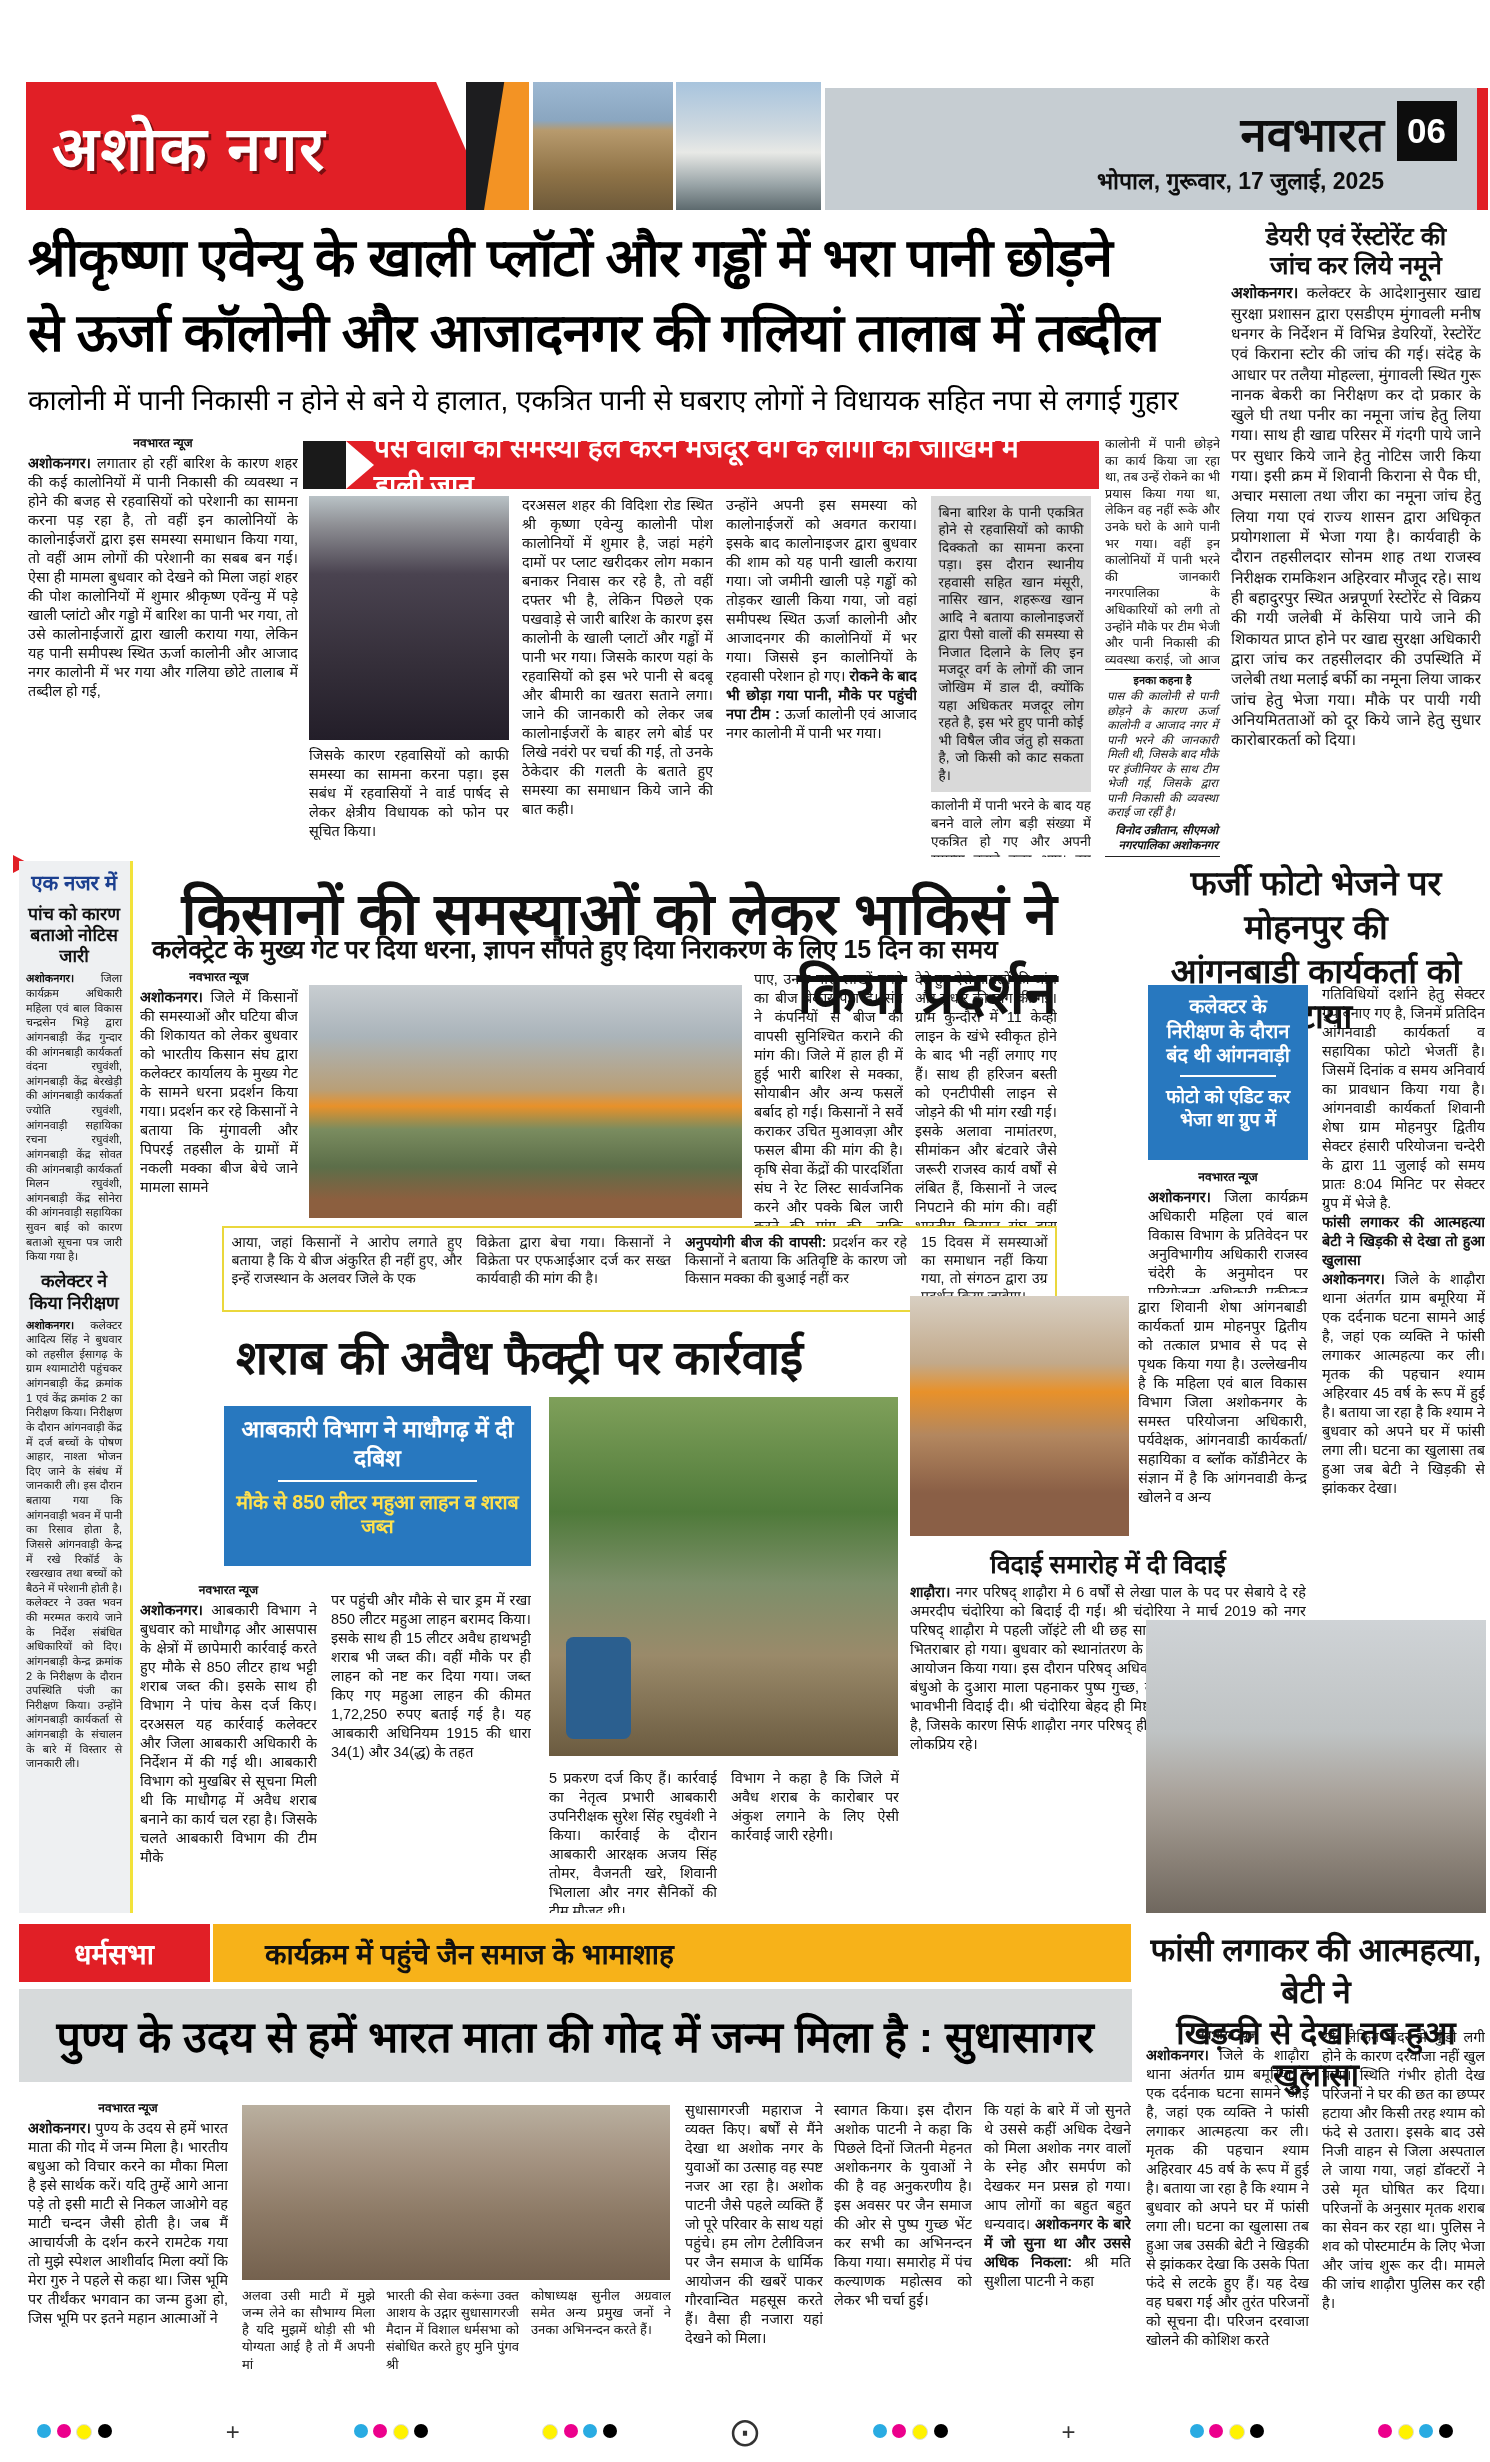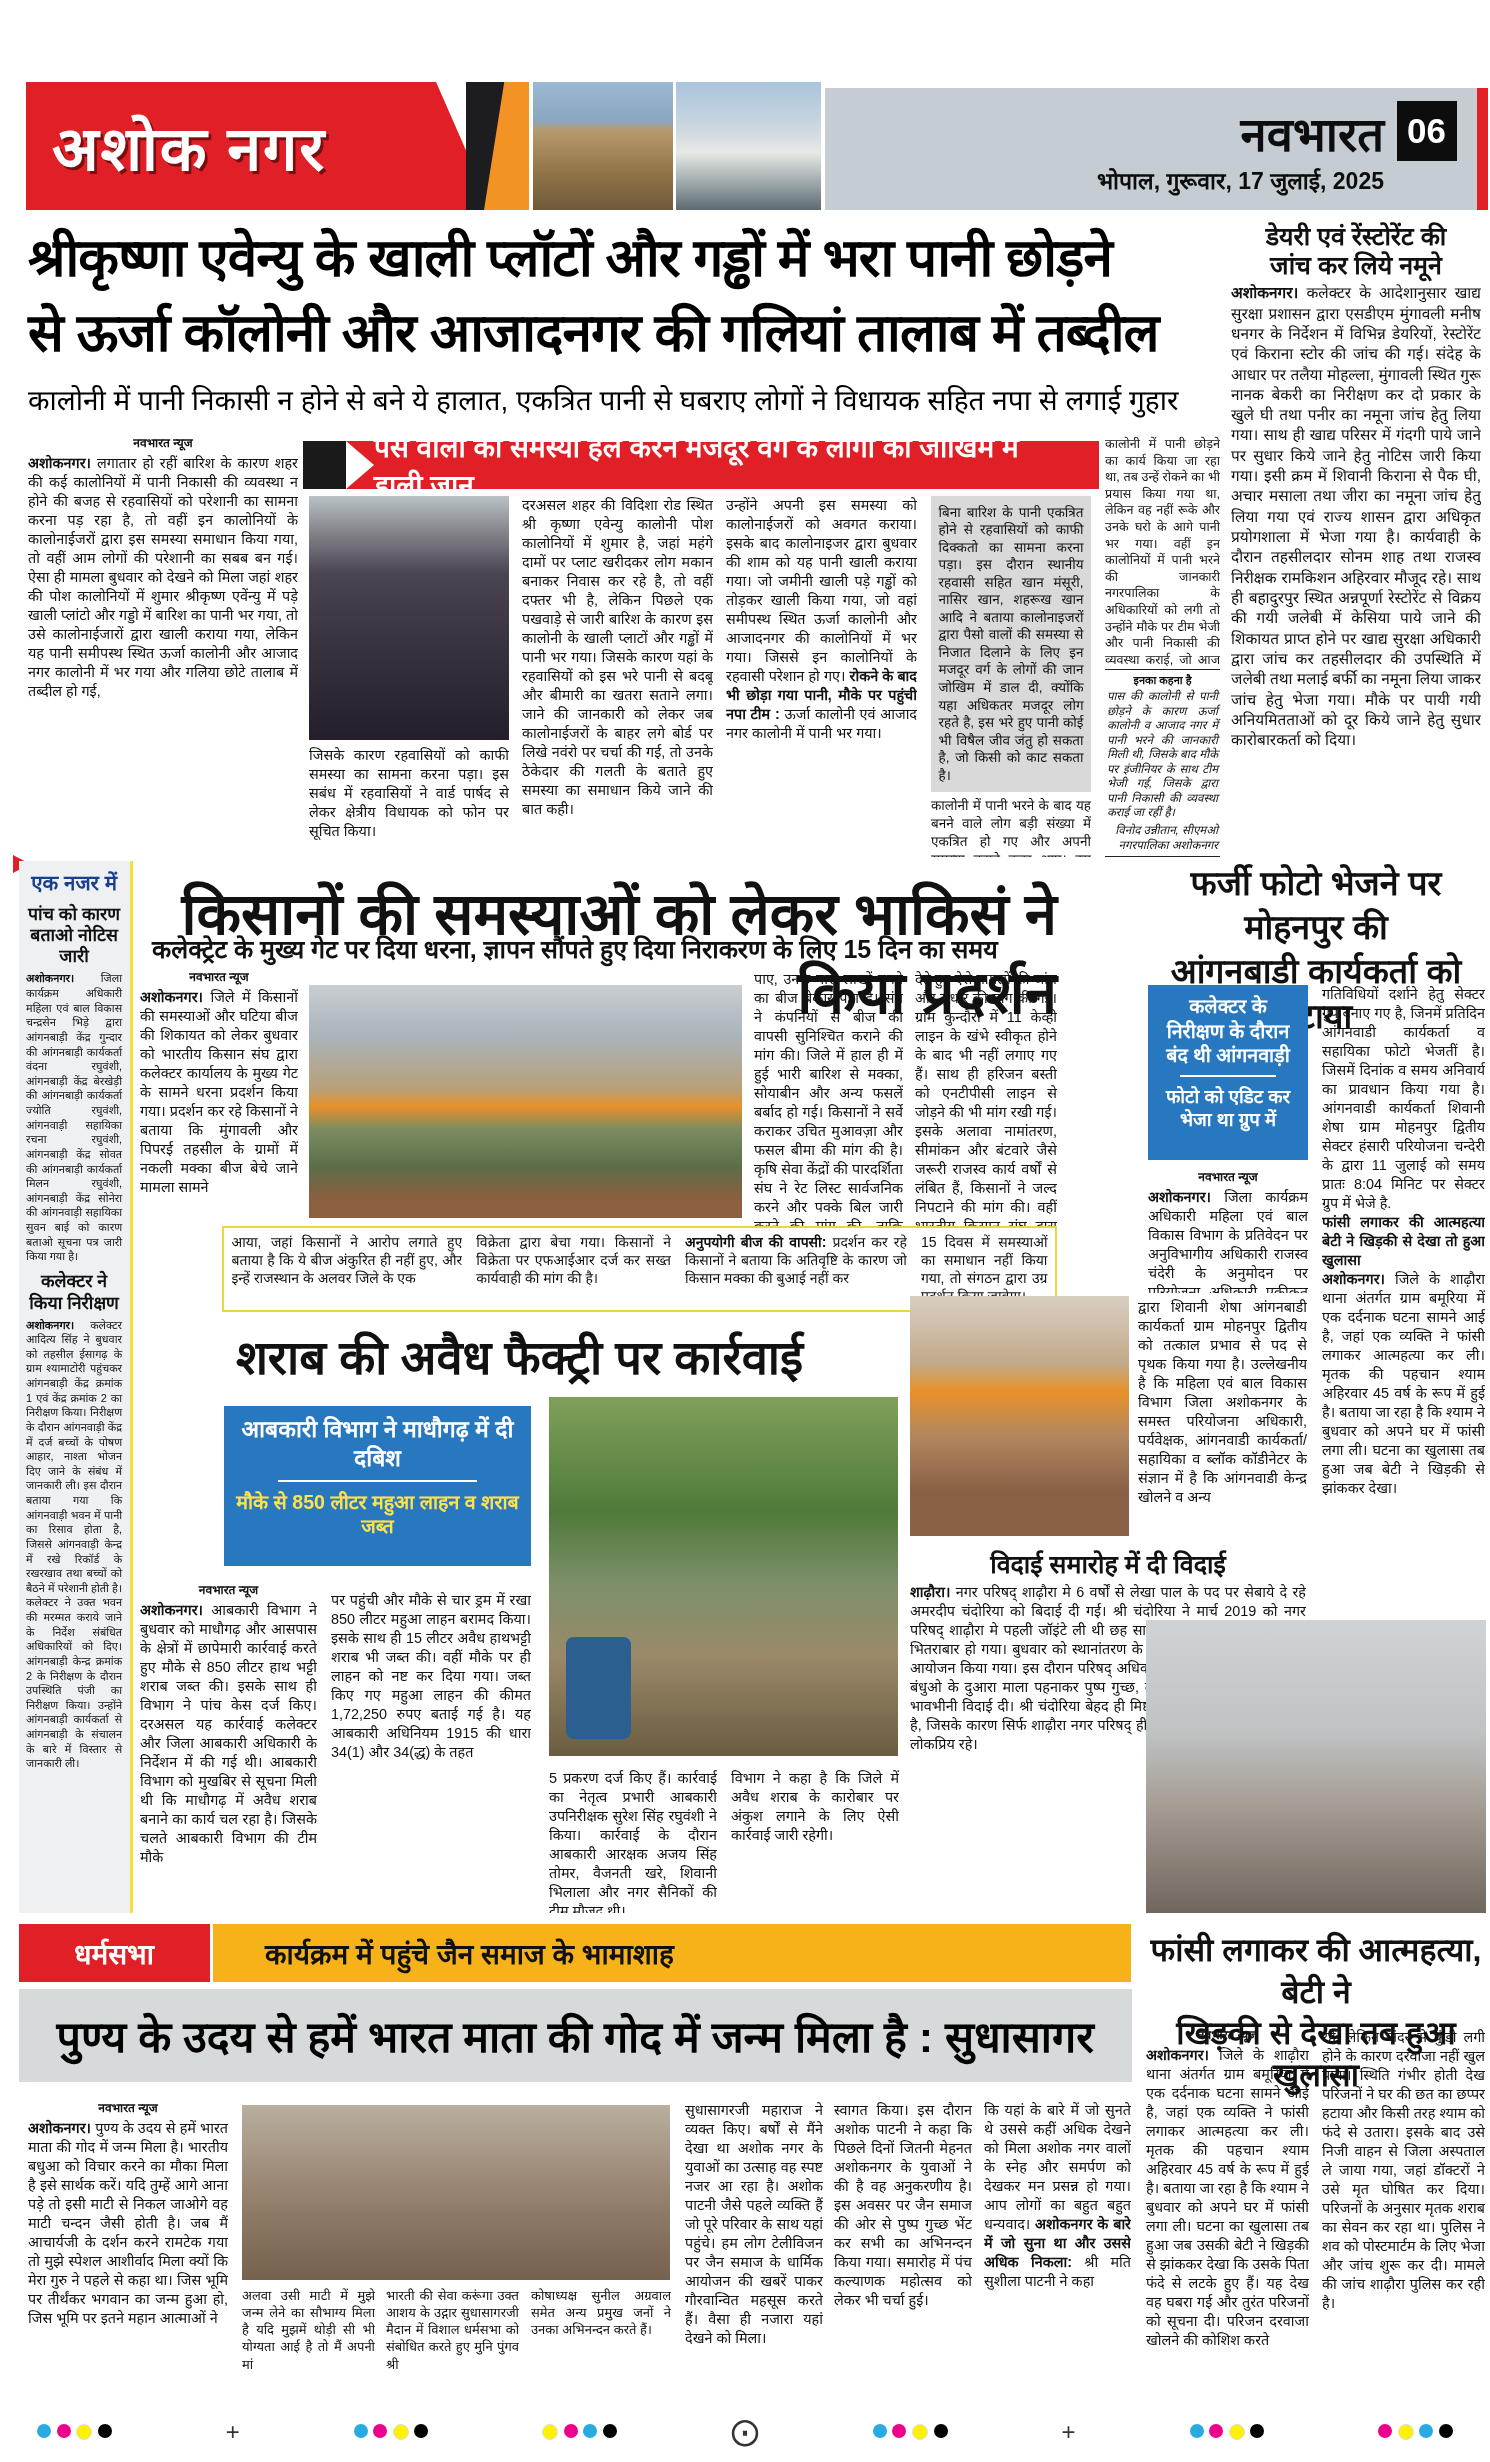--- a/index.html
+++ b/index.html
@@ -37,21 +37,21 @@
   .banner span{color:#fff;font-weight:bold;font-size:28px;margin:0 auto;padding-right:37px;}
   .story{font-size:14.4px;line-height:1.32;text-align:justify;overflow:hidden;}
   .byline{text-align:center;font-weight:bold;font-size:12px;margin-bottom:1.9px;}
   .ts-col{top:436px;height:421px;}
   .ts-photo{height:244px;margin-bottom:5.6px;
      background:linear-gradient(180deg,#b9c2c6 0%,#8e8f94 12%,#4a4350 32%,#352f3a 68%,#231e29 100%);}
   .graybox{background:#d9d9d9;padding:7.5px;font-size:13.5px;line-height:1.3;text-align:justify;margin-bottom:5.6px;}
   .quote{border-top:1.9px solid #222;border-bottom:1.9px solid #222;padding:3.7px 1.9px;font-size:11.6px;
          line-height:1.25;font-style:italic;text-align:justify;}
   .quote .qt{font-style:normal;font-weight:bold;text-align:center;font-size:11px;margin-bottom:1.9px;}
-  .quote .sig{font-weight:normal;text-align:right;font-style:italic;margin-top:3.7px;}
+  .quote .sig{font-weight:bold;text-align:right;font-style:italic;margin-top:3.7px;}
   
   .dairy{left:1231px;top:222px;width:250px;height:633px;}
   .dairy h3{margin:0 0 3.7px 0;text-align:center;font-size:25px;line-height:1.15;}
   .dairy .story{font-size:15.4px;height:557px;}
   
   .sidebar{left:18.6px;top:861px;width:114px;height:1052px;background:#eef0f2;border-right:3.7px solid #f2e23a;
            padding:5.6px 7.5px;box-sizing:border-box;overflow:hidden;}
   .sb-flag{position:absolute;left:13px;top:855px;width:0;height:0;border-top:9.3px solid transparent;
            border-bottom:9.3px solid transparent;border-left:17px solid #e11f26;}
   .sb-head{text-align:center;font-weight:bold;font-size:20.5px;color:#1b3f8f;margin:1.9px 0 5.6px 0;}

